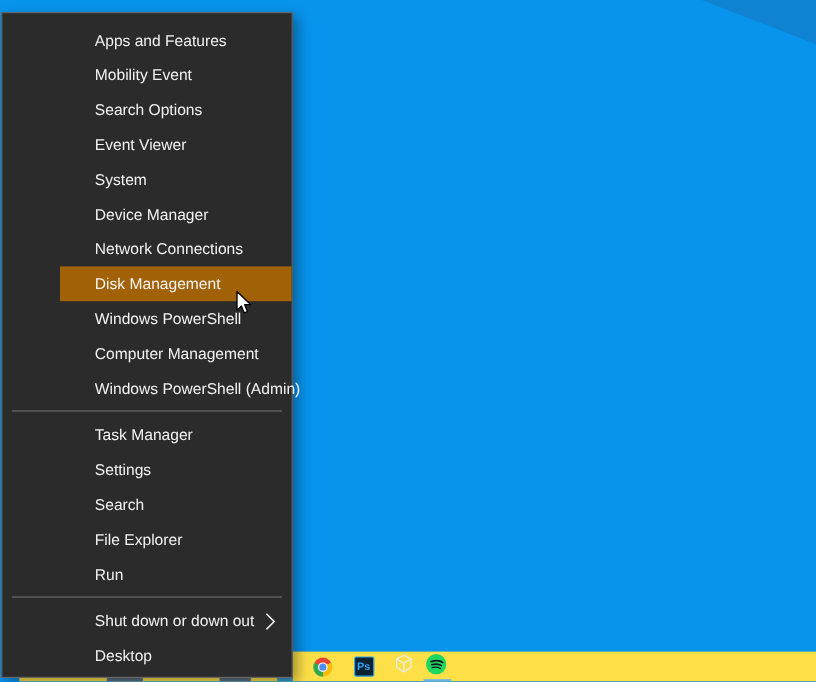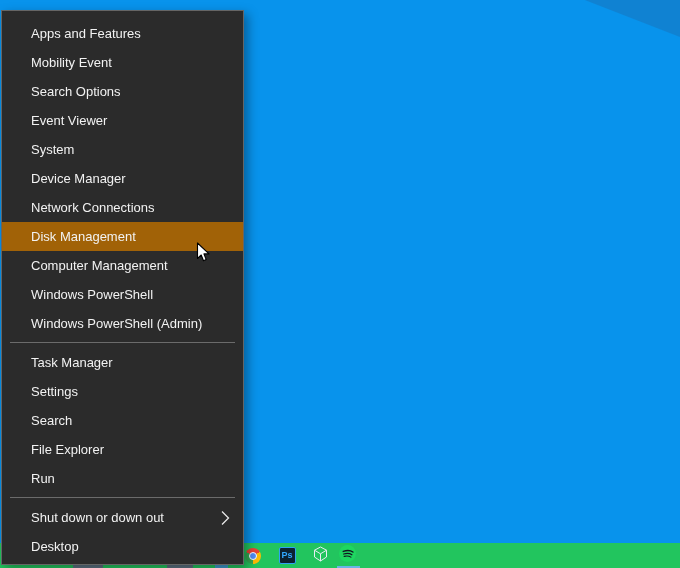--- a/index.html
+++ b/index.html
@@ -11,22 +11,22 @@
 
   
   .desktop { position:absolute; inset:0; background:#0893ec; }
   .beam-shade {
     position:absolute; inset:0; background:#1a6fb4; opacity:.45;
     clip-path:polygon(86% 0, 100% 0, 100% 6.5%);
   }
 
   
   .taskbar {
-    position:absolute; left:0; right:0; bottom:0; height:25px;
-    background:#22c55e;
+    position:absolute; left:16px; right:0; bottom:0; height:25px;
+    background:#fde047;
   }
   .task-btn {
     position:absolute; top:0; height:25px; width:26px;
     display:flex; align-items:center; justify-content:center;
   }
   .btn-chrome  { left:240px; }
   .btn-ps      { left:274px; }
   .btn-3d      { left:307px; }
   .btn-spotify { left:334px; }
 
@@ -58,20 +58,21 @@
   .winx-menu {
     position:absolute; left:1px; top:10px; width:243px; height:555px;
     background:#2b2b2b; border:1px solid #656565; box-sizing:border-box;
     padding-top:8px; z-index:5;
     box-shadow:4px 4px 10px rgba(0,0,0,.35);
   }
   .menu-item {
     height:29px; display:flex; align-items:center;
     padding:0 10px 0 29px; color:#f2f2f2; font-size:13px;
     white-space:nowrap;
+    margin-left:48px;
   }
   .menu-item.hovered { background:#a16207; }
   .menu-item .spacer { flex:1; }
   .separator { height:1px; background:#6b6b6b; margin:4px 8px 5px 8px; }
   .chevron { display:flex; align-items:center; margin-right:3px; }
 
   
   .cursor { position:absolute; left:196px; top:242px; z-index:10; }
 </style>
 </head>
@@ -140,24 +141,24 @@
   <div class="menu-item">
     <span>Device Manager</span>
     </div>
   <div class="menu-item">
     <span>Network Connections</span>
     </div>
   <div class="menu-item hovered">
     <span>Disk Management</span>
     </div>
   <div class="menu-item">
+    <span>Windows PowerShell</span>
+    </div>
+  <div class="menu-item">
     <span>Computer Management</span>
-    </div>
-  <div class="menu-item">
-    <span>Windows PowerShell</span>
     </div>
   <div class="menu-item">
     <span>Windows PowerShell (Admin)</span>
     </div>
 
   <div class="separator"></div>
 
   <div class="menu-item">
     <span>Task Manager</span>
     </div>

